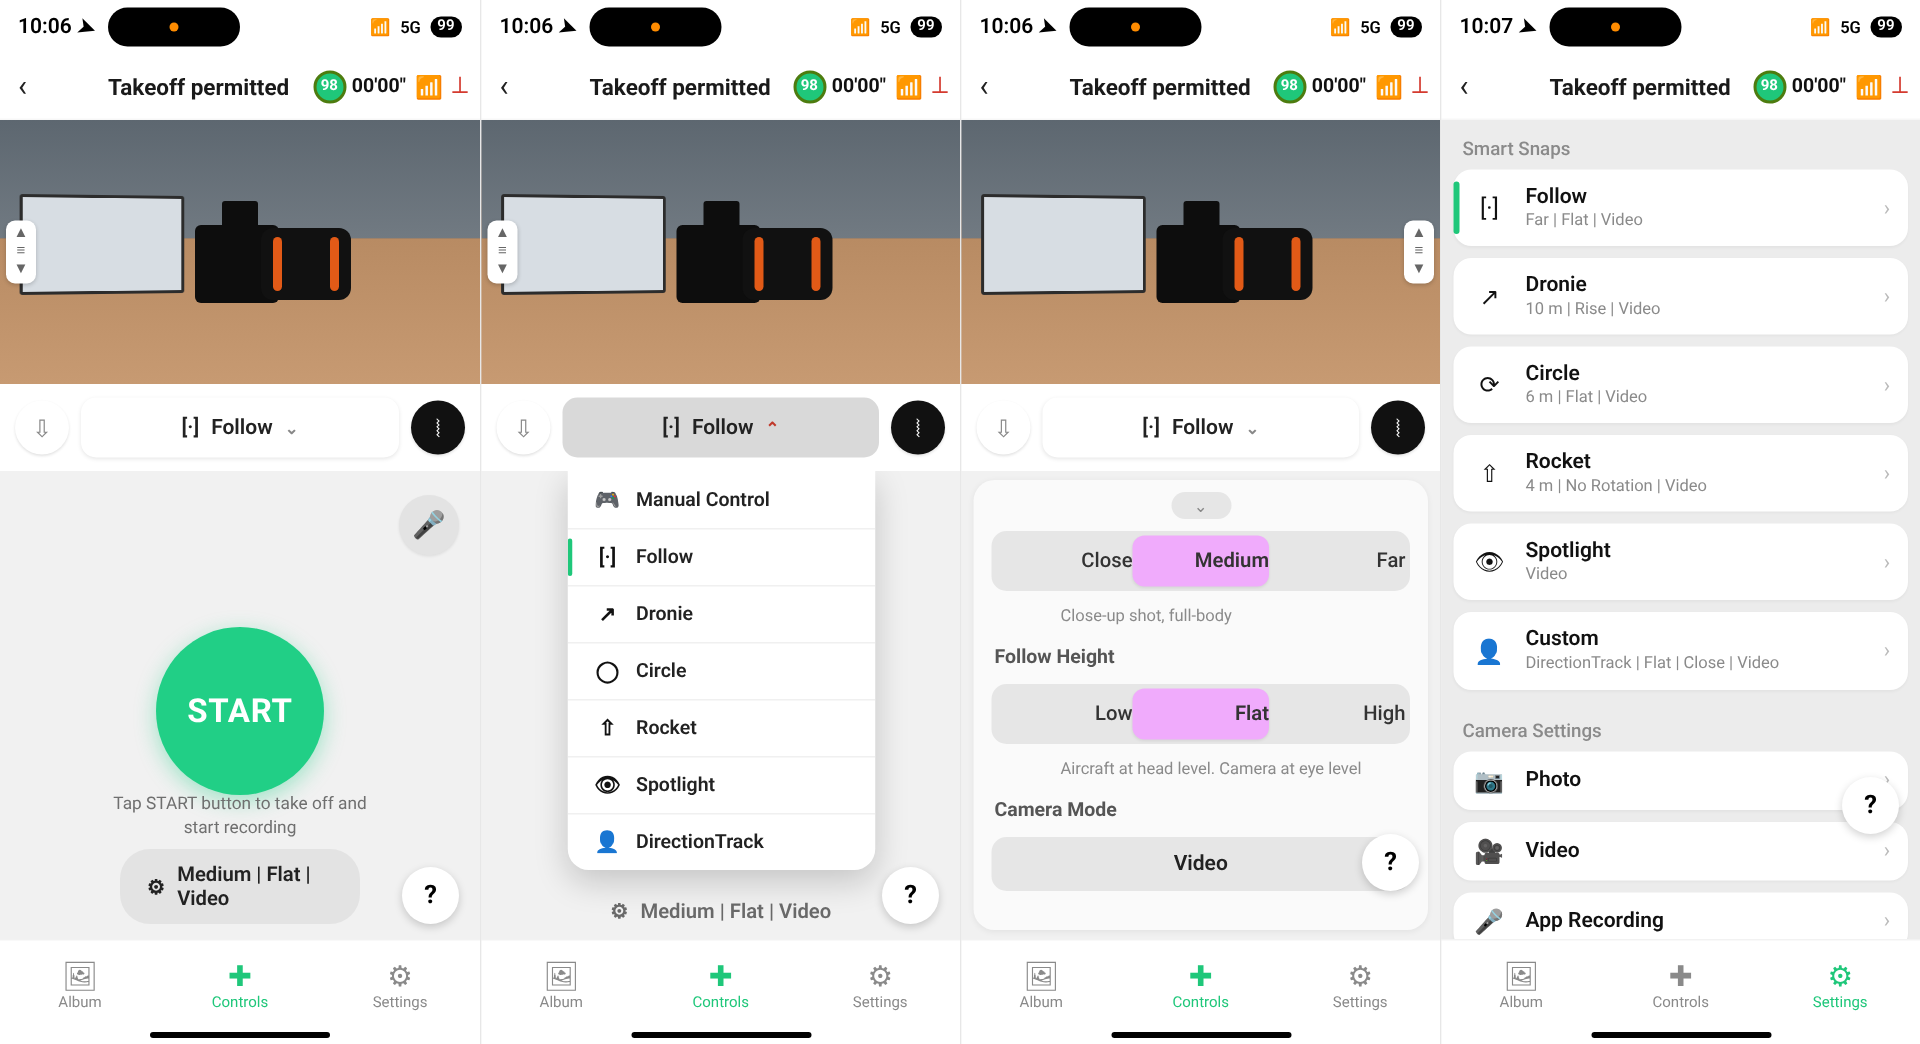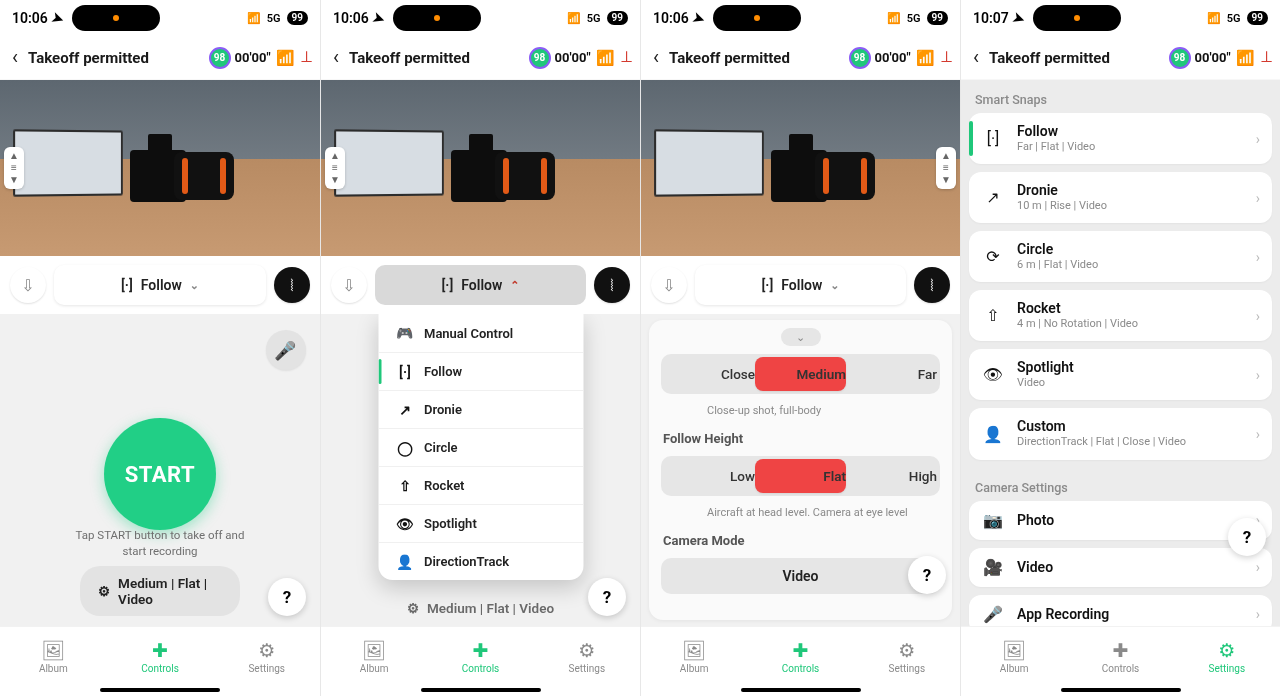--- a/index.html
+++ b/index.html
@@ -12,24 +12,24 @@
   .statusbar { height: 36px; display:flex; align-items:center; justify-content:space-between; padding:0 12px; background:#fff; font-size:14px; font-weight:600; color:#000; }
   .sb-left { display:flex; align-items:center; gap:4px; }
   .sb-right { display:flex; align-items:center; gap:6px; font-size:11px; font-weight:600; }
   .pill-camera { width:88px; height:26px; background:#000; border-radius:18px; display:flex; align-items:center; justify-content:center; gap:4px; margin:0 4px;}
   .pill-camera .dot { width:6px; height:6px; border-radius:50%; background:#ff8c00;}
   .battpill { background:#000; color:#fff; border-radius:8px; padding:0 5px; font-size:10px; line-height:14px; }
   .send-icon { transform: rotate(20deg); display:inline-block; }
 
   
   .appbar { height:44px; display:flex; align-items:center; padding:0 8px; gap:6px; background:#fff; border-bottom:1px solid rgba(0,0,0,0.03);}
-  .appbar .title { font-size:15px; font-weight:700; color:#1a1a1a; flex:0 0 auto; }
+  .appbar .title { font-size:15px; font-weight:700; color:#1a1a1a; flex:0 0 auto;margin-left:44px; }
   .appbar .spacer { flex:1; }
   .headbadge { display:flex; align-items:center; gap:4px; }
-  .green-circle { width:22px; height:22px; border-radius:50%; background:#1fc77a; border:2px solid #8b5cf6; display:flex; align-items:center; justify-content:center; color:#fff; font-size:10px; font-weight:700;}
+  .green-circle { width:22px; height:22px; border-radius:50%; background:#1fc77a; border:2px solid #4d7c0f; display:flex; align-items:center; justify-content:center; color:#fff; font-size:10px; font-weight:700;}
   .timer { font-size:13px; font-weight:700; color:#111;}
   .rc-icon { color:#d43a2f; font-size:16px; position:relative; top:-1px;}
 
   
   .preview { height:176px; background:linear-gradient(180deg,#6b7079 0%, #76655a 35%, #b78b62 60%, #c19069 100%); position:relative; overflow:hidden;}
   .desk { position:absolute; left:0; right:0; bottom:0; height:55%; background:linear-gradient(180deg,#b88b63,#c79a72); }
   .shelf { position:absolute; left:0; right:0; top:0; height:45%; background:linear-gradient(180deg,#5d6770,#717a82);}
   .laptop { position:absolute; left:14px; bottom:60px; width:110px; height:66px; background:#d7dde3; border:2px solid #2c2c2c; border-radius:2px; transform:perspective(200px) rotateY(4deg);}
   .camera { position:absolute; left:130px; bottom:54px; width:100px; height:78px;}
   .cam-body { position:absolute; left:0; bottom:0; width:56px; height:52px; background:#0d0d0d; border-radius:4px;}
@@ -68,21 +68,21 @@
   .dd-item.selected::before{ content:""; position:absolute; left:0; top:6px; bottom:6px; width:3px; background:#1fc77a; border-radius:2px;}
   .dd-ic { width:18px; text-align:center; color:#111; font-size:14px;}
   .behind-chip { position:absolute; left:50%; bottom:10px; transform:translateX(-50%); font-size:13.5px; font-weight:600; color:#222; display:flex; align-items:center; gap:8px; opacity:.65;}
 
   
   .sheet { position:absolute; left:8px; right:8px; top:0; bottom:6px; background:#fafafa; border-radius:14px; padding:8px 12px 0; display:flex; flex-direction:column; gap:8px; box-shadow:0 1px 4px rgba(0,0,0,.06);}
   .sheet-handle-wrap { display:flex; justify-content:center;}
   .sheet-handle { width:40px; height:18px; border-radius:9px; background:#e6e6e6; display:flex; align-items:center; justify-content:center; color:#888; font-size:11px;}
   .segrow { display:flex; background:#e6e6e6; border-radius:10px; padding:3px; gap:0;}
   .seg { flex:1; text-align:right; padding:9px 0; font-size:13.5px; font-weight:500; color:#333; border-radius:8px;}
-  .seg.active { background:#ef4444; font-weight:600; box-shadow:0 1px 2px rgba(0,0,0,.08);}
+  .seg.active { background:#f0abfc; font-weight:600; box-shadow:0 1px 2px rgba(0,0,0,.08);}
   .seg-note { font-size:11px; color:#8a8a8a; padding:2px 2px 0;margin-left:44px;}
   .section-label { font-size:13px; color:#555; font-weight:700; padding:6px 2px 2px;}
   .camode { background:#e6e6e6; border-radius:10px; text-align:center; padding:10px 0; font-size:14px; font-weight:600; color:#222;}
   .sheet .helpbtn { right:6px; bottom:26px;}
 
   
   .settings-scroll { flex:1; overflow:hidden; background:#ececec; padding:0 8px;}
   .group-label { font-size:12.5px; color:#8a8a8a; font-weight:500; padding:12px 6px 6px;}
   .card { background:#fff; border-radius:12px; padding:10px 12px; display:flex; align-items:center; gap:12px; margin-bottom:8px; box-shadow:0 1px 2px rgba(0,0,0,.04); position:relative;}
   .card.selected::before { content:""; position:absolute; left:0; top:8px; bottom:8px; width:4px; background:#1fc77a; border-radius:3px;}

